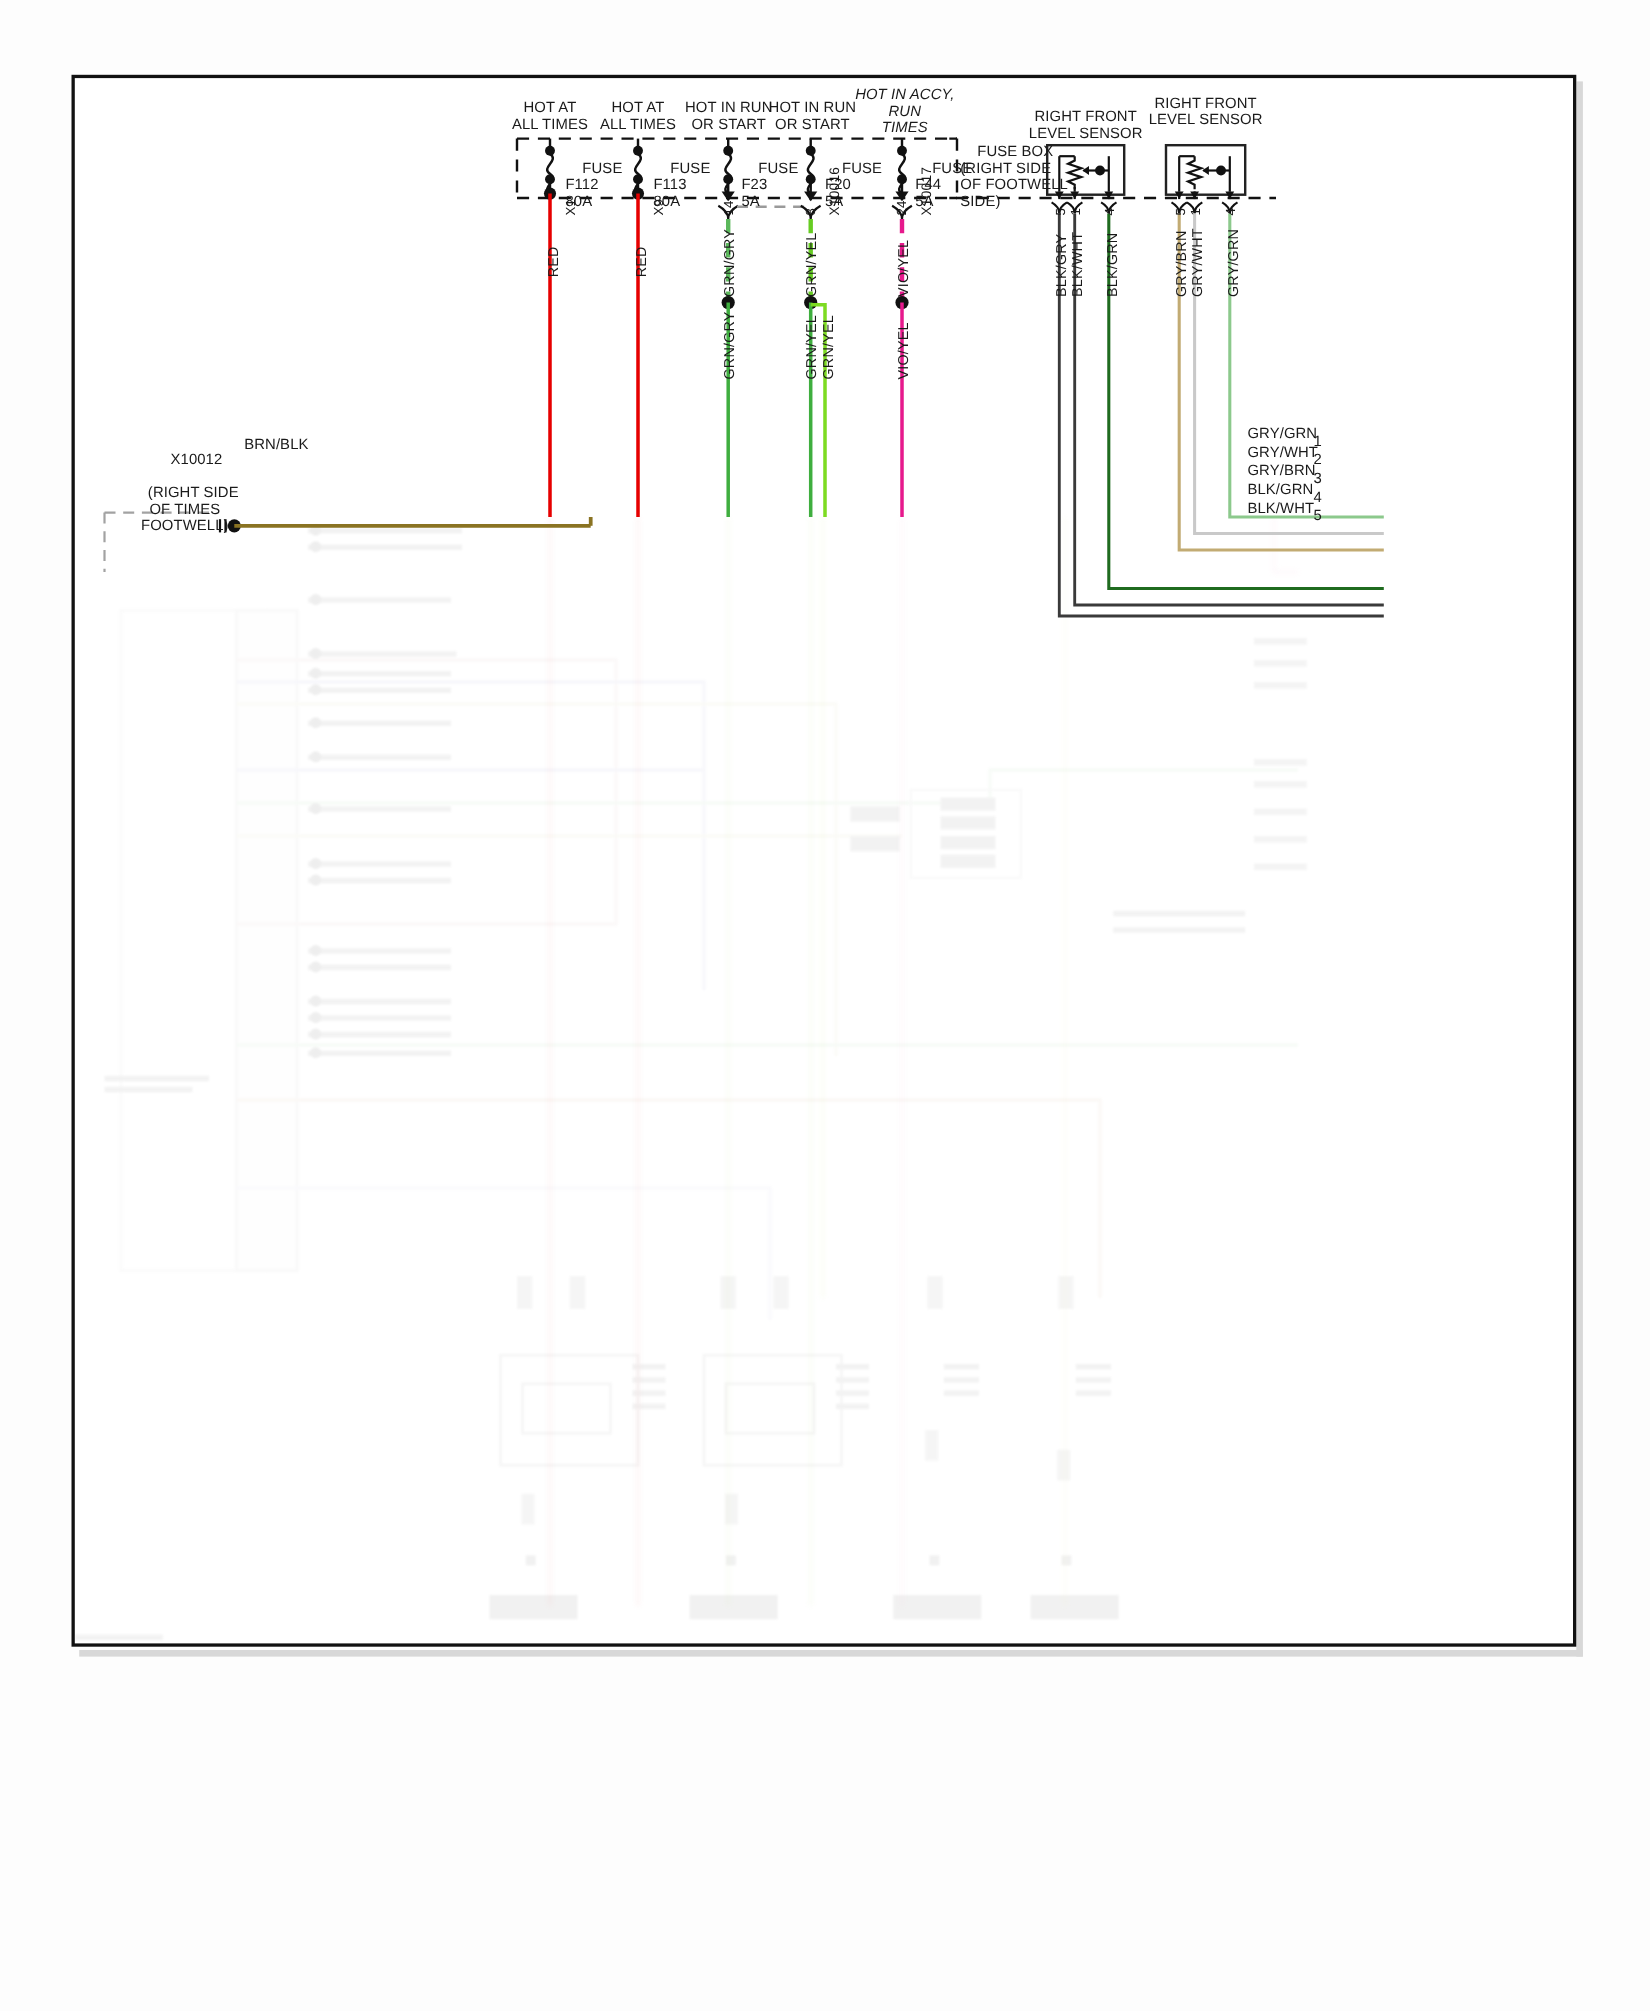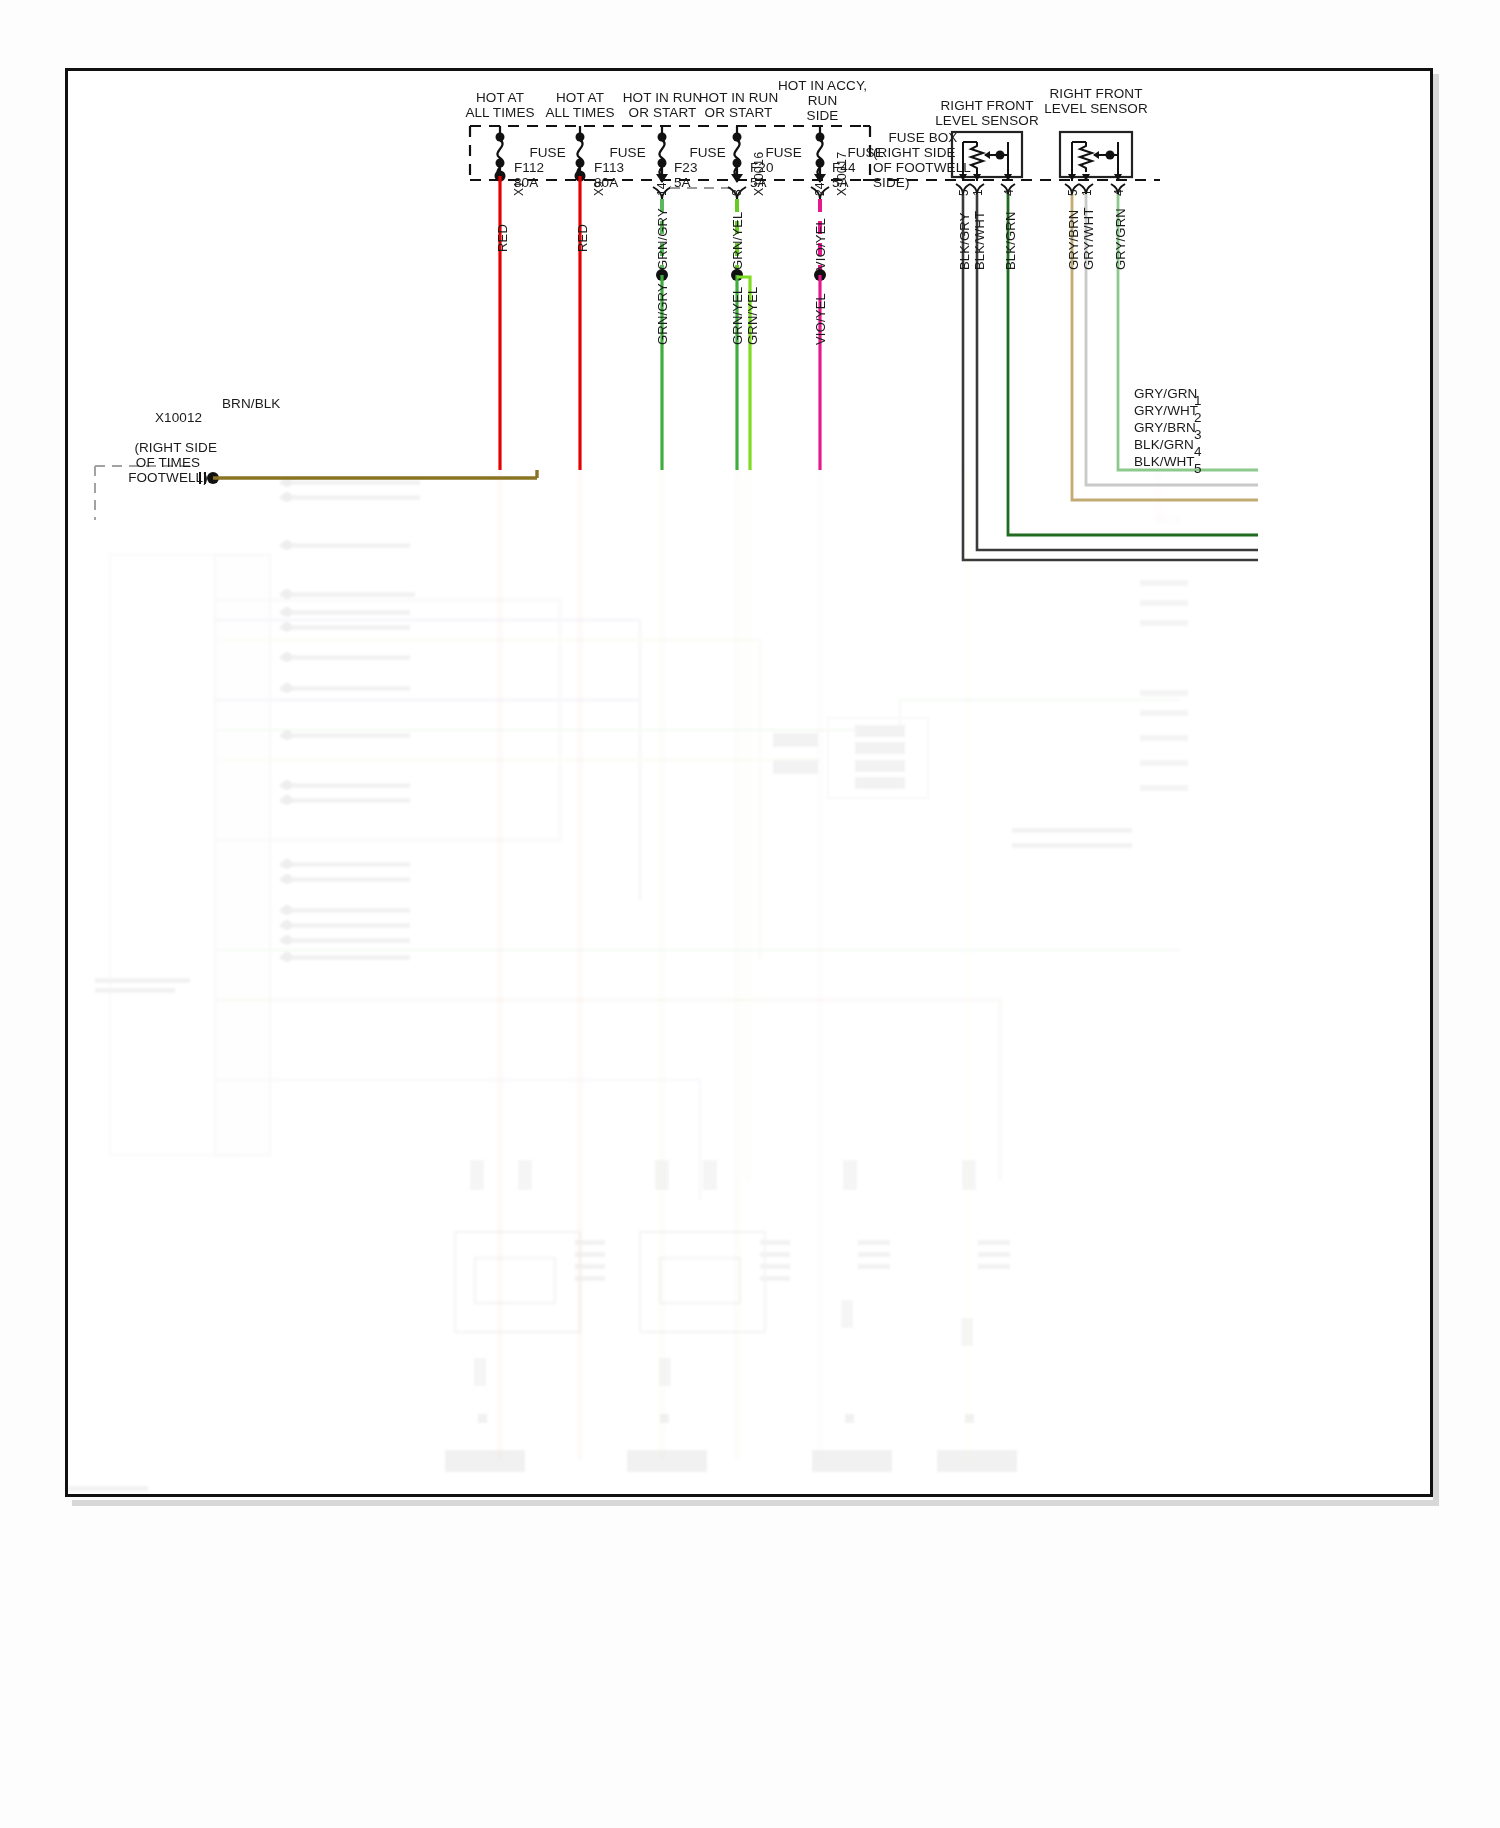--- a/index.html
+++ b/index.html
@@ -314,21 +314,21 @@
     <path d="M537 478 V470" stroke="#8a7322" stroke-width="3.4" fill="none"></path>
     <g stroke="#555" stroke-width="2" fill="none" stroke-dasharray="10 7" opacity="0.55">
       <path d="M95 466 H195 M95 466 V520"></path>
     </g>
   </svg>
 
   <div class="lbl ctr" style="left:440px;top:90px;width:120px;"><span>HOT AT</span><br><span>ALL TIMES</span></div>
   <div class="lbl ctr" style="left:520px;top:90px;width:120px;"><span>HOT AT</span><br><span>ALL TIMES</span></div>
   <div class="lbl ctr" style="left:600px;top:90px;width:125px;"><span>HOT IN RUN</span><br><span>OR START</span></div>
   <div class="lbl ctr" style="left:676px;top:90px;width:125px;"><span>HOT IN RUN</span><br><span>OR START</span></div>
-  <div class="lbl ctr" style="left:760px;top:78px;width:125px;"><span>HOT IN ACCY,</span><br><span>RUN</span><br><span>SIDE</span></div>
+  <div class="lbl ctr" style="left:760px;top:78px;width:125px;font-style:italic;"><span>HOT IN ACCY,</span><br><span>RUN</span><br><span>TIMES</span></div>
 
   <div class="lbl" style="left:514px;top:130px;">
     <span>FUSE</span><br><span>F112</span><br><span>80A</span></div>
   <div class="lbl" style="left:594px;top:130px;">
     <span>FUSE</span><br><span>F113</span><br><span>80A</span></div>
   <div class="lbl" style="left:674px;top:130px;">
     <span>FUSE</span><br><span>F23</span><br><span>5A</span></div>
   <div class="lbl" style="left:750px;top:130px;">
     <span>FUSE</span><br><span>F20</span><br><span>5A</span></div>
   <div class="lbl" style="left:832px;top:130px;">

